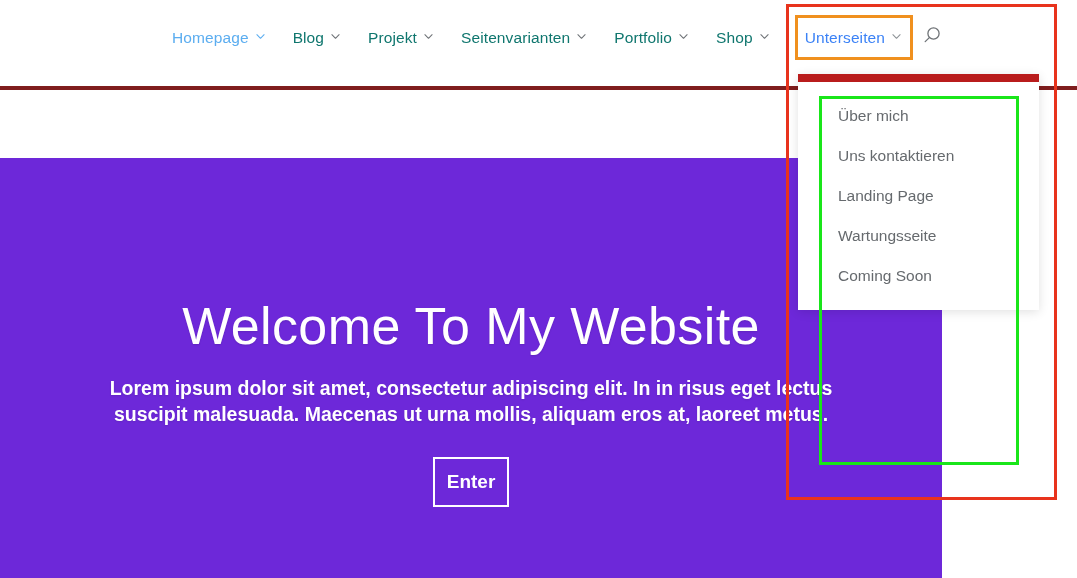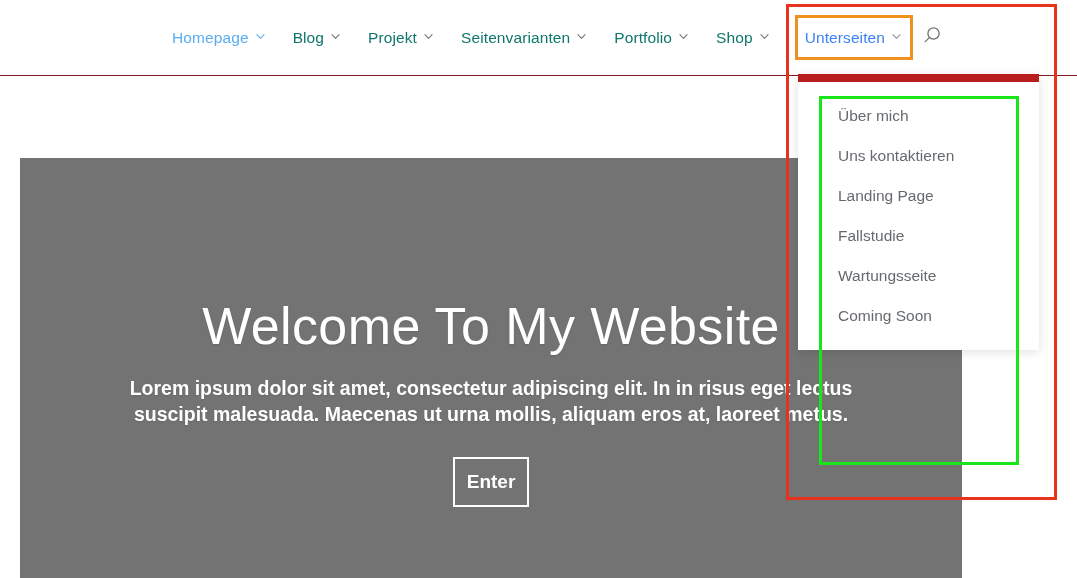--- a/index.html
+++ b/index.html
@@ -23,23 +23,23 @@
     height: 578px;
     background: #ffffff;
     overflow: hidden;
   }
 
   
   #header {
     position: absolute;
     left: 0; top: 0;
     width: 1077px;
-    height: 76px;
-    background: #ffffff;
-    border-bottom: 1px solid #7f1d1d;
+    height: 90px;
+    background: #ffffff;
+    border-bottom: 4px solid #7f1d1d;
     box-sizing: border-box;
   }
 
   #nav {
     position: absolute;
     left: 0; top: 0;
     height: 75px;
     display: flex;
     align-items: center;
     padding-left: 172px;
@@ -96,23 +96,22 @@
     background: #ffffff;
   }
 
   
   #hero {
     position: absolute;
     left: 0;
     top: 158px;
     width: 942px;
     height: 420px;
-    background: #737373;
+    background: #6d28d9;
     overflow: hidden;
-    margin-left: 20px;
   }
   #hero-inner {
     position: absolute;
     left: 0;
     top: 0;
     width: 942px;
     text-align: center;
   }
   #hero-title {
     margin: 0;
@@ -300,21 +299,20 @@
         </span>
       </div>
 
     </nav>
   </header>
 
   <div id="dropdown">
     <a class="dropdown-item">Über mich</a>
     <a class="dropdown-item">Uns kontaktieren</a>
     <a class="dropdown-item">Landing Page</a>
-    <a class="dropdown-item">Fallstudie</a>
     <a class="dropdown-item">Wartungsseite</a>
     <a class="dropdown-item">Coming Soon</a>
   </div>
 
   <div class="annot" id="annot-red"></div>
   <div class="annot" id="annot-orange"></div>
   <div class="annot" id="annot-green"></div>
 
 </div>
 

